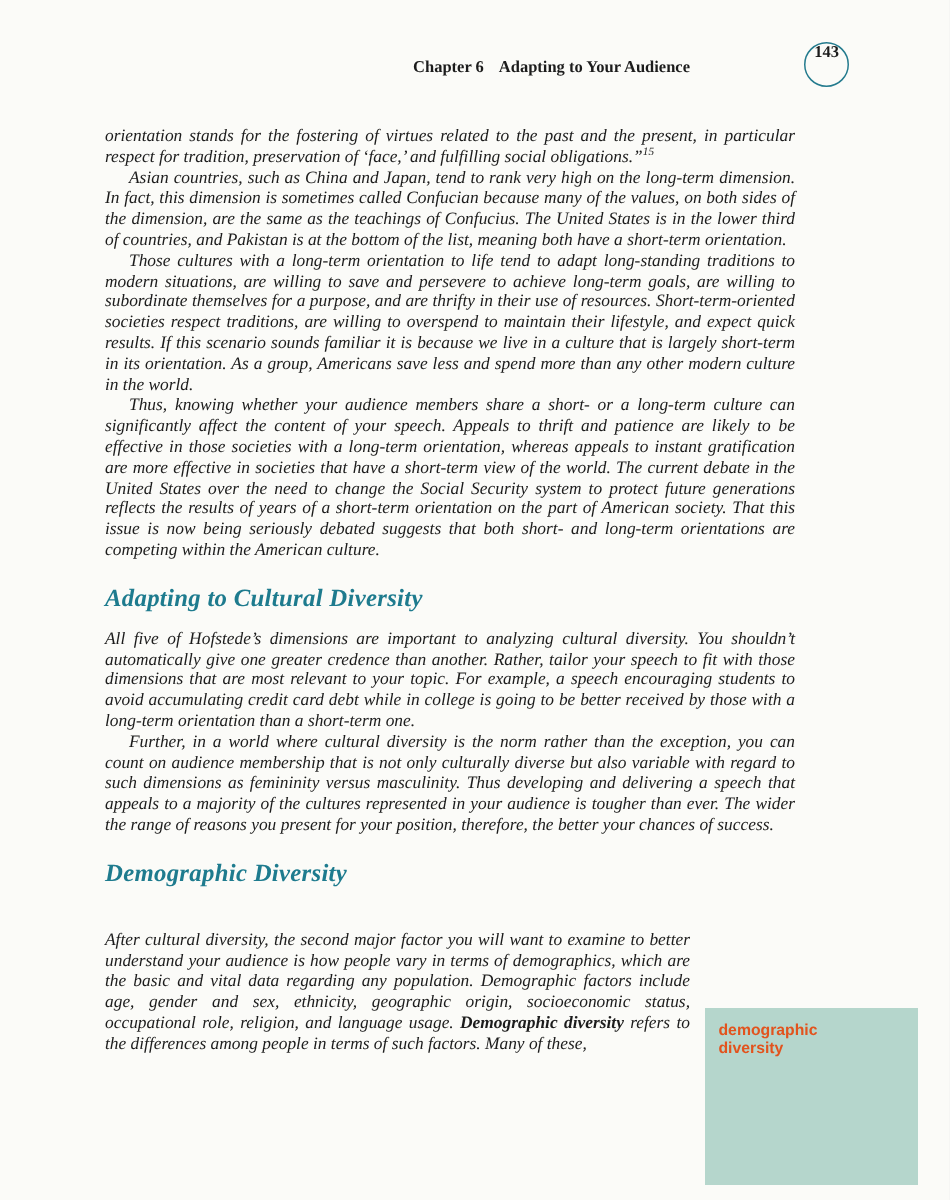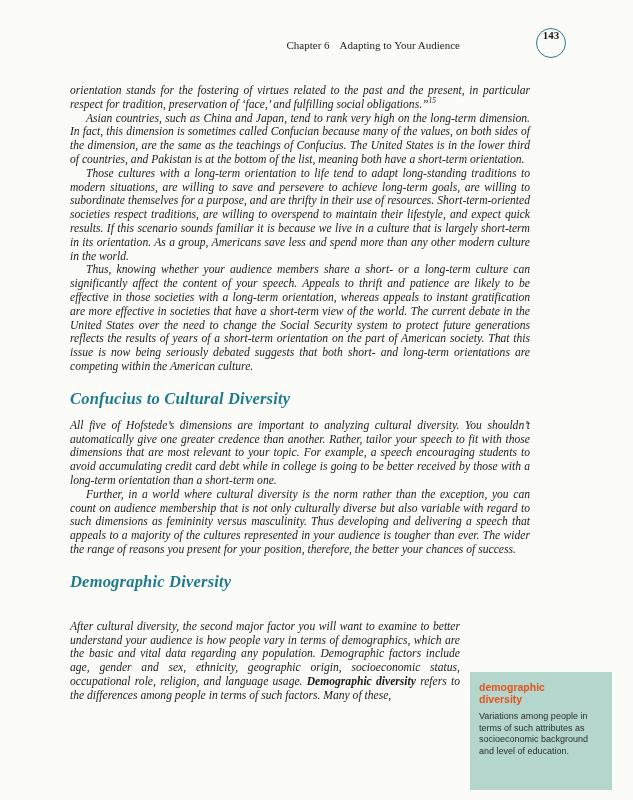--- a/index.html
+++ b/index.html
@@ -19,22 +19,22 @@
   }
   .running-head {
     position: absolute;
     top: 39px;
     right: 173px;
     font-size: 11px;
     display: flex;
     gap: 10px;
     white-space: nowrap;
   }
-  .chap-label { font-weight: normal; }
-  .chap-title { font-weight: normal; }
+  .chap-label { font-weight: bold; }
+  .chap-title { font-weight: bold; }
   .page-badge {
     position: absolute;
     top: 28px;
     right: 67px;
     width: 28px;
     height: 28px;
     border-radius: 50%;
     border: 1.5px solid #247b8e;
     display: flex;
     justify-content: center;
@@ -114,30 +114,29 @@
   <div class="content">
 
     <p class="para"><span>orientation stands for the fostering of virtues related to the past and the present, in particular respect for tradition, preservation of ‘face,’ and fulfilling social obligations.”</span><sup class="footnote">15</sup></p>
 
     <p class="para indent">Asian countries, such as China and Japan, tend to rank very high on the long-term dimension. In fact, this dimension is sometimes called Confucian because many of the values, on both sides of the dimension, are the same as the teachings of Confucius. The United States is in the lower third of countries, and Pakistan is at the bottom of the list, meaning both have a short-term orientation.</p>
 
     <p class="para indent">Those cultures with a long-term orientation to life tend to adapt long-standing traditions to modern situations, are willing to save and persevere to achieve long-term goals, are willing to subordinate themselves for a purpose, and are thrifty in their use of resources. Short-term-oriented societies respect traditions, are willing to overspend to maintain their lifestyle, and expect quick results. If this scenario sounds familiar it is because we live in a culture that is largely short-term in its orientation. As a group, Americans save less and spend more than any other modern culture in the world.</p>
 
     <p class="para indent">Thus, knowing whether your audience members share a short- or a long-term culture can significantly affect the content of your speech. Appeals to thrift and patience are likely to be effective in those societies with a long-term orientation, whereas appeals to instant gratification are more effective in societies that have a short-term view of the world. The current debate in the United States over the need to change the Social Security system to protect future generations reflects the results of years of a short-term orientation on the part of American society. That this issue is now being seriously debated suggests that both short- and long-term orientations are competing within the American culture.</p>
 
-    <h2 class="section-heading">Confucius to Cultural Diversity</h2>
+    <h2 class="section-heading">Adapting to Cultural Diversity</h2>
 
     <p class="para">All five of Hofstede’s dimensions are important to analyzing cultural diversity. You shouldn’t automatically give one greater credence than another. Rather, tailor your speech to fit with those dimensions that are most relevant to your topic. For example, a speech encouraging students to avoid accumulating credit card debt while in college is going to be better received by those with a long-term orientation than a short-term one.</p>
 
     <p class="para indent">Further, in a world where cultural diversity is the norm rather than the exception, you can count on audience membership that is not only culturally diverse but also variable with regard to such dimensions as femininity versus masculinity. Thus developing and delivering a speech that appeals to a majority of the cultures represented in your audience is tougher than ever. The wider the range of reasons you present for your position, therefore, the better your chances of success.</p>
 
     <h2 class="section-heading">Demographic Diversity</h2>
 
     <p class="para narrow"><span>After cultural diversity, the second major factor you will want to examine to better understand your audience is how people vary in terms of demographics, which are the basic and vital data regarding any population. Demographic factors include age, gender and sex, ethnicity, geographic origin, socioeconomic status, occupational role, religion, and language usage. </span><span class="bold-term">Demographic diversity</span><span> refers to the differences among people in terms of such factors. Many of these,</span></p>
 
   </div>
 
   <aside class="margin-note">
     <p class="term">demographic diversity</p>
-    <p class="definition">Variations among people in terms of such attributes as socioeconomic background and level of education.</p>
   </aside>
 
 </div>
 
 </body></html>

